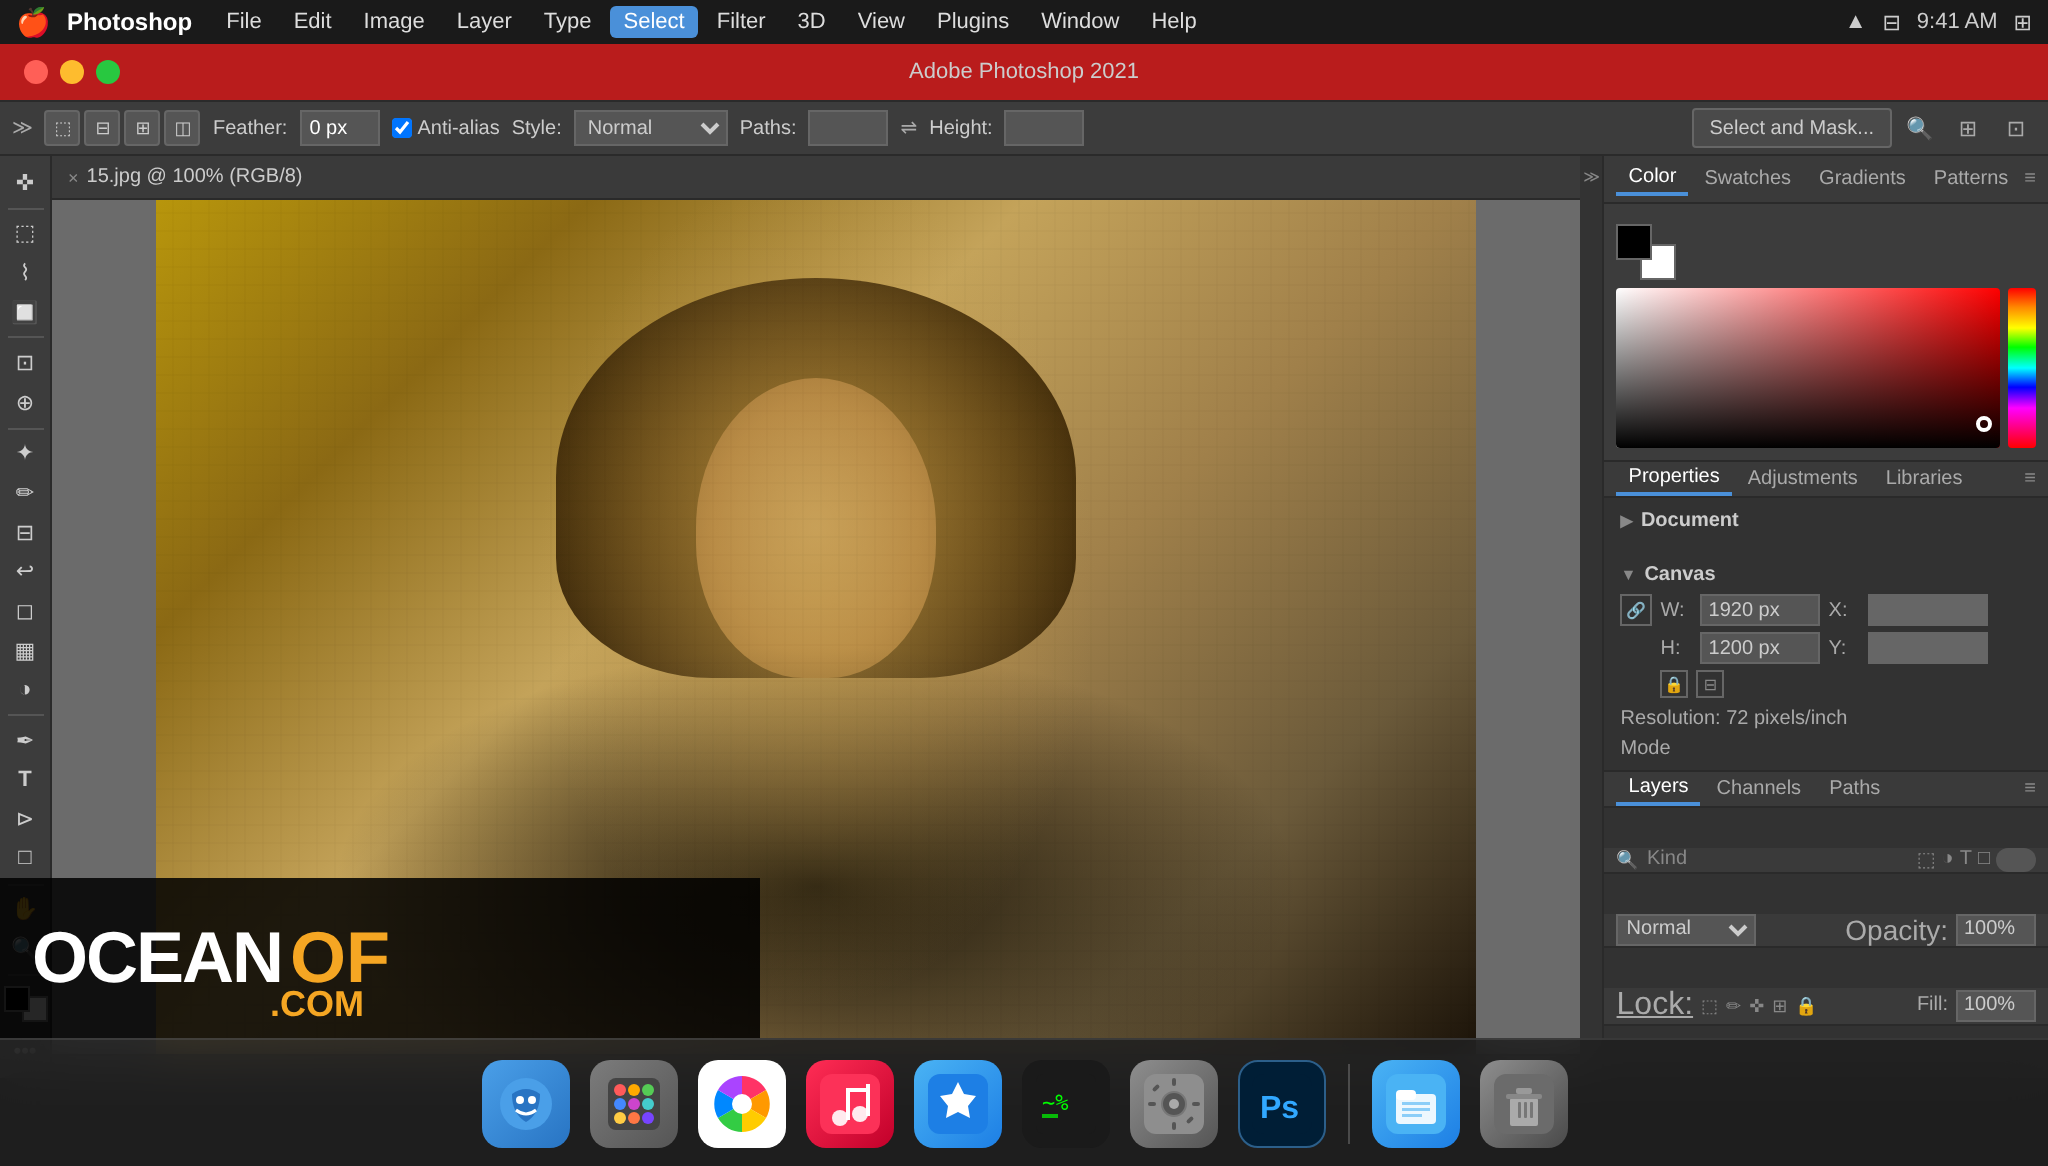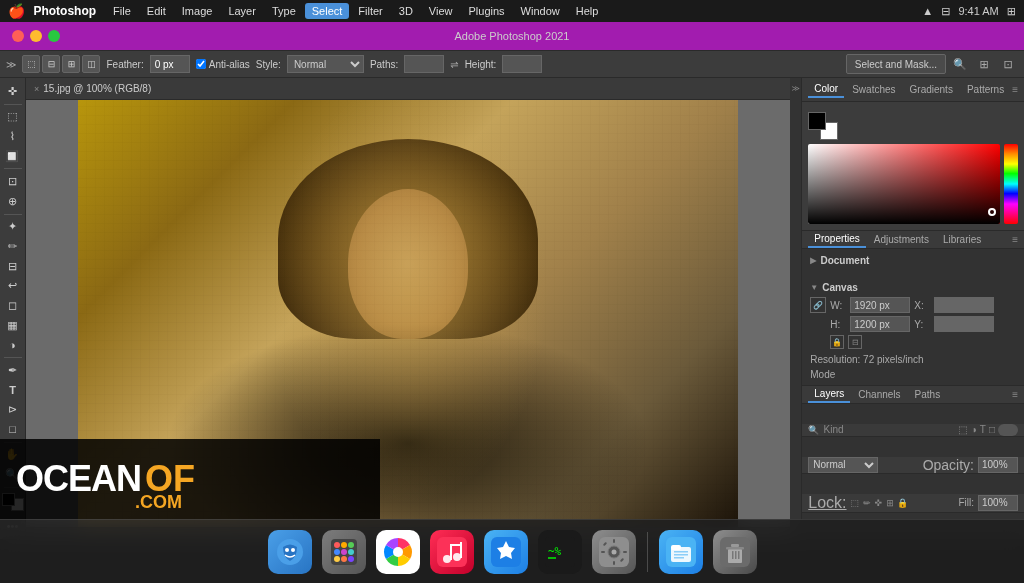--- a/index.html
+++ b/index.html
@@ -70,21 +70,21 @@
       width: 1024px;
       height: 517px;
       background: #323232;
       display: flex;
       flex-direction: column;
     }
 
     
     .titlebar {
       height: 28px;
-      background: #a21caf;
+      background: #b91c1c;
       display: flex;
       align-items: center;
       padding: 0 12px;
       position: relative;
     }
     .traffic-lights {
       display: flex;
       gap: 6px;
       align-items: center;
     }
@@ -1120,20 +1120,28 @@
         <rect x="14" y="2" width="2" height="4" fill="#555" rx="1"></rect>
         <rect x="14" y="24" width="2" height="4" fill="#555" rx="1"></rect>
         <rect x="2" y="14" width="4" height="2" fill="#555" rx="1"></rect>
         <rect x="24" y="14" width="4" height="2" fill="#555" rx="1"></rect>
         <rect x="5" y="5" width="2" height="4" fill="#555" rx="1" transform="rotate(45 6 7)"></rect>
         <rect x="22" y="21" width="2" height="4" fill="#555" rx="1" transform="rotate(45 23 23)"></rect>
       </svg>
     </div>
   </div>
 
+  <div class="dock-item">
+    <div class="dock-icon dock-icon-ps">
+      <svg width="30" height="30" viewBox="0 0 30 30">
+        <rect width="30" height="30" rx="6" fill="#001e36"></rect>
+        <text x="4" y="22" font-size="16" fill="#31a8ff" font-family="Arial" font-weight="bold">Ps</text>
+      </svg>
+    </div>
+  </div>
   <div class="dock-sep"></div>
 
   <div class="dock-item">
     <div class="dock-icon dock-icon-files">
       <svg width="30" height="30" viewBox="0 0 30 30">
         <rect width="30" height="30" rx="6" fill="#4ab3f4"></rect>
         <rect x="5" y="10" width="20" height="15" rx="2" fill="#fff" opacity="0.9"></rect>
         <rect x="5" y="8" width="10" height="5" rx="2" fill="#fff"></rect>
         <rect x="8" y="14" width="14" height="1.5" fill="#4ab3f4" opacity="0.6"></rect>
         <rect x="8" y="17" width="14" height="1.5" fill="#4ab3f4" opacity="0.6"></rect>

